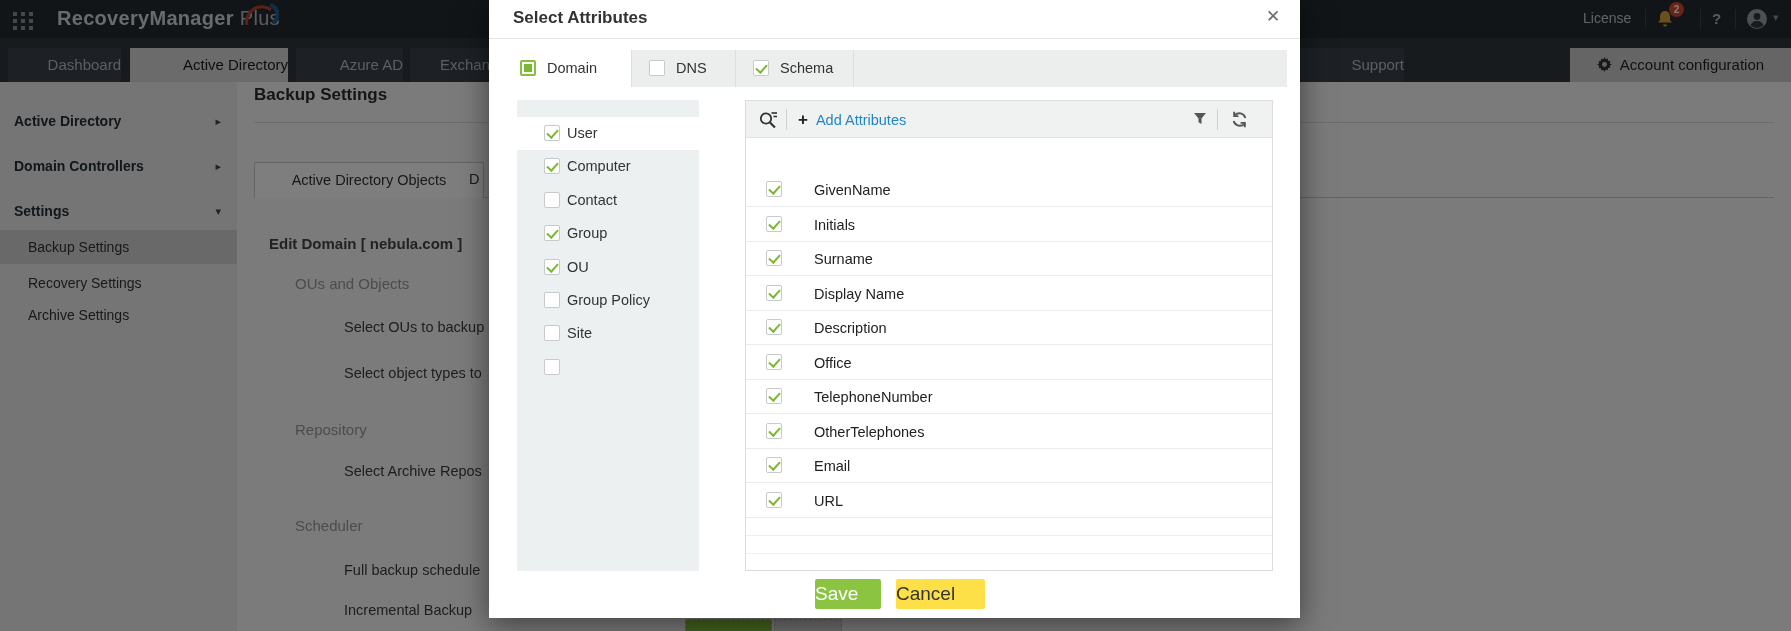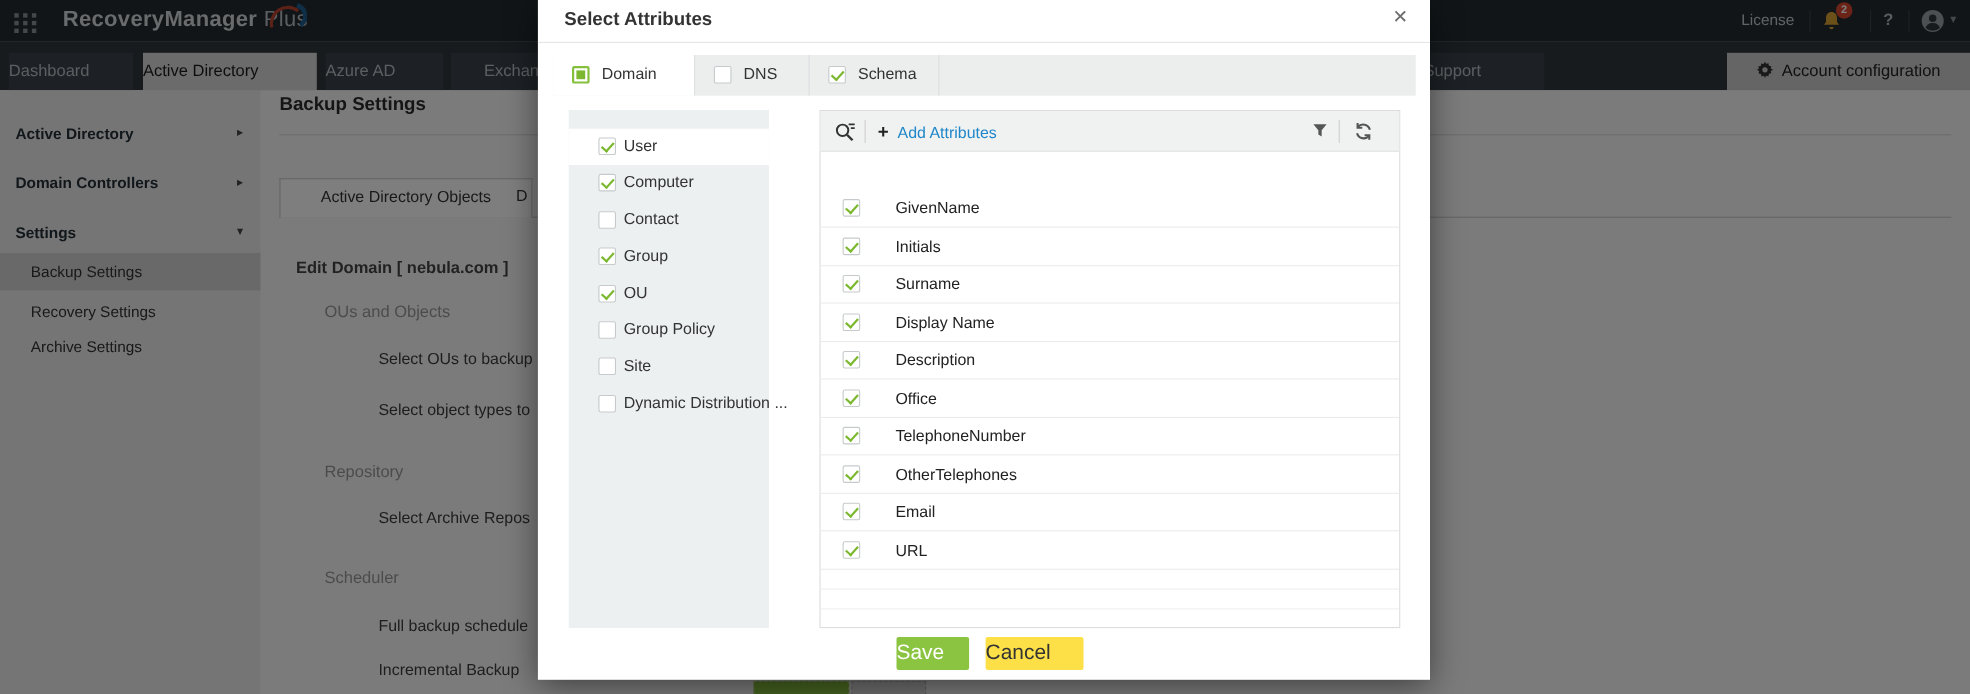--- a/index.html
+++ b/index.html
@@ -18,21 +18,21 @@
   .bell { position:absolute; left:1655px; top:9px; }
   .badge { position:absolute; left:1669px; top:2px; width:15px; height:15px; border-radius:50%;
            background:#d6452f; color:#fff; font-size:10px; font-weight:bold; text-align:center; line-height:15px; }
   .help { position:absolute; left:1712px; top:10px; font-size:15px; font-weight:bold; color:#b2b8bc; }
   .avatar { position:absolute; left:1746px; top:8px; }
   .caret { position:absolute; left:1773px; top:11px; color:#8a9095; font-size:11px; }
 
   
   .nav { position:absolute; left:0; top:38px; width:100%; height:44px; background:#2f363c; }
   .nav-tab { position:absolute; top:10px; height:34px; line-height:34px; background:#3b434a;
-             color:#b9bec2; font-size:15px; text-align:left; cursor:pointer; }
+             color:#b9bec2; font-size:15px; text-align:right; cursor:pointer; }
   .nav-tab.active { background:#d6d6d6; color:#1b1b1b; }
   .nav-tab.left-label { text-align:left; padding-left:30px; }
   .account-config { position:absolute; right:0; top:10px; width:221px; height:34px; background:#cbcbcb;
                     color:#222; font-size:15px; line-height:34px; text-align:center; cursor:pointer; }
   .account-config svg { vertical-align:-2px; margin-right:8px; }
 
   
   .sidebar { position:absolute; left:0; top:82px; width:237px; height:549px; background:#ebebeb; }
   .side-item { position:absolute; left:0; width:100%; height:28px; line-height:28px; padding-left:14px;
                font-size:14px; font-weight:bold; color:#222e36; cursor:pointer; }
@@ -257,21 +257,20 @@
       <div class="obj-item" style="top:184px">
         <span class="cb"></span>
           <span class="lbl">Group Policy</span>
         </div>
       <div class="obj-item" style="top:217px">
         <span class="cb"></span>
           <span class="lbl">Site</span>
         </div>
       <div class="obj-item" style="top:251px">
         <span class="cb"></span>
-          <span class="lbl">Dynamic Distribution ...</span>
         </div>
     </div>
 
     <div class="attr-panel">
       <div class="attr-toolbar">
         <span class="tb-icon" style="left:12px;top:8px">
           <svg width="21" height="21" viewBox="0 0 21 21">
             <circle cx="8" cy="9.5" r="5.2" fill="none" stroke="#333" stroke-width="1.8"></circle>
             <line x1="12" y1="13.5" x2="17" y2="18.5" stroke="#333" stroke-width="2.2"></line>
             <line x1="13.5" y1="4" x2="19" y2="4" stroke="#333" stroke-width="1.6"></line>

